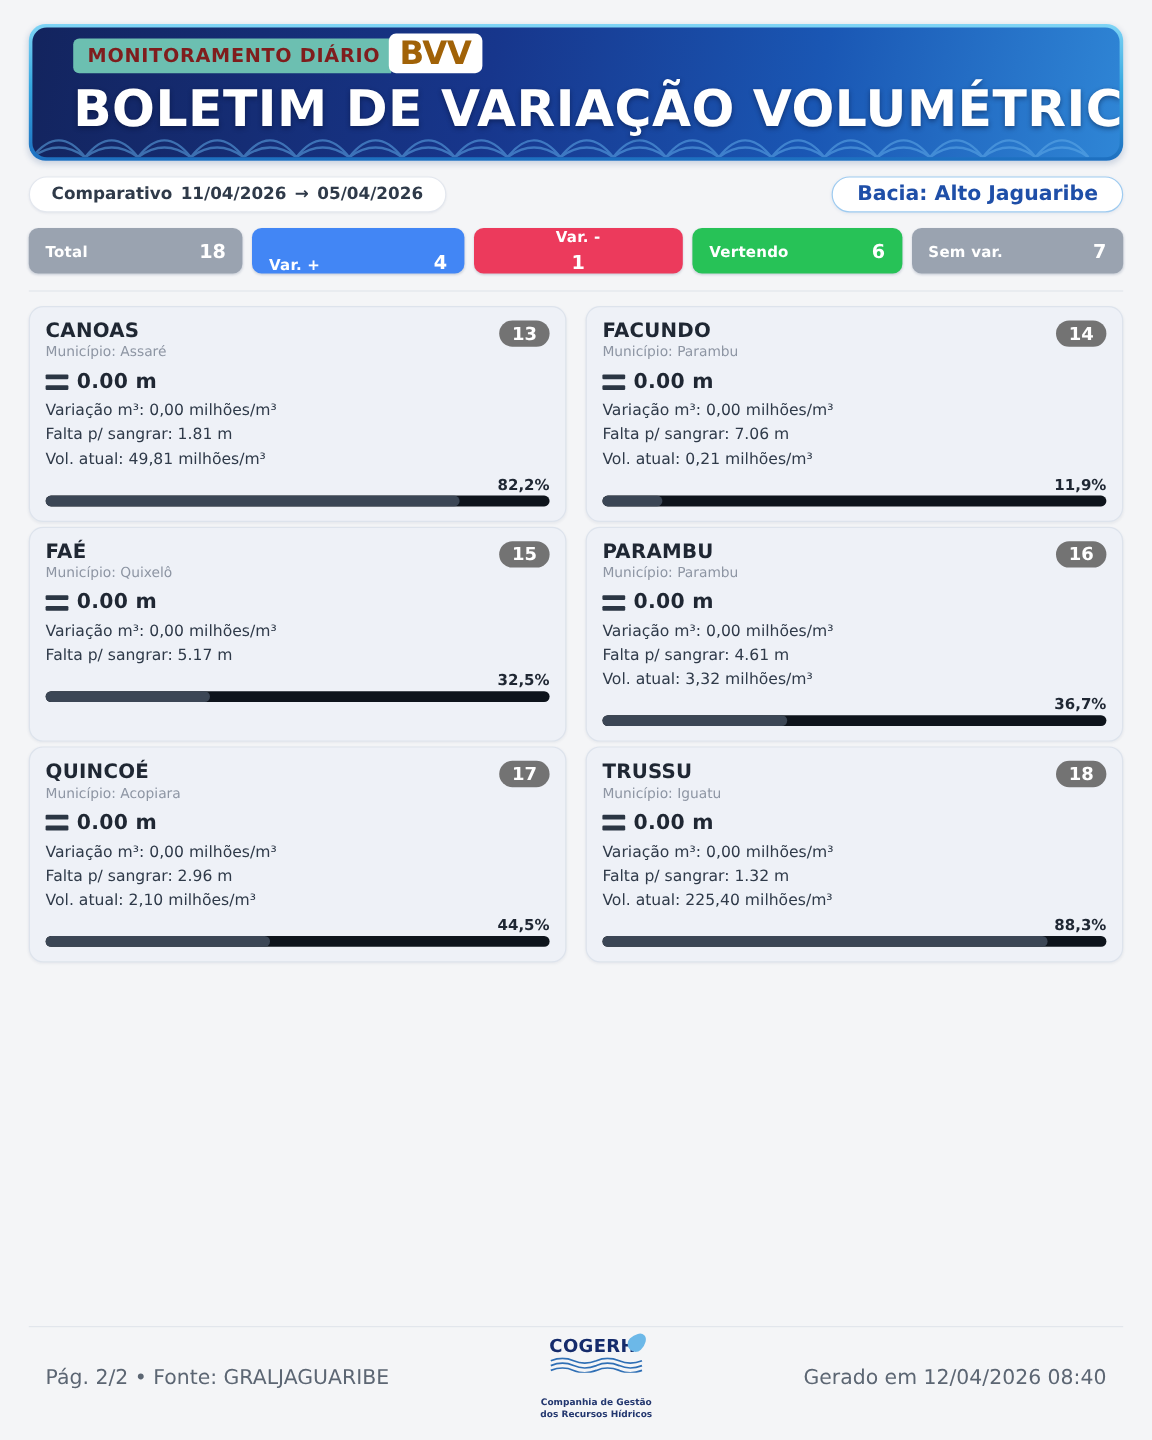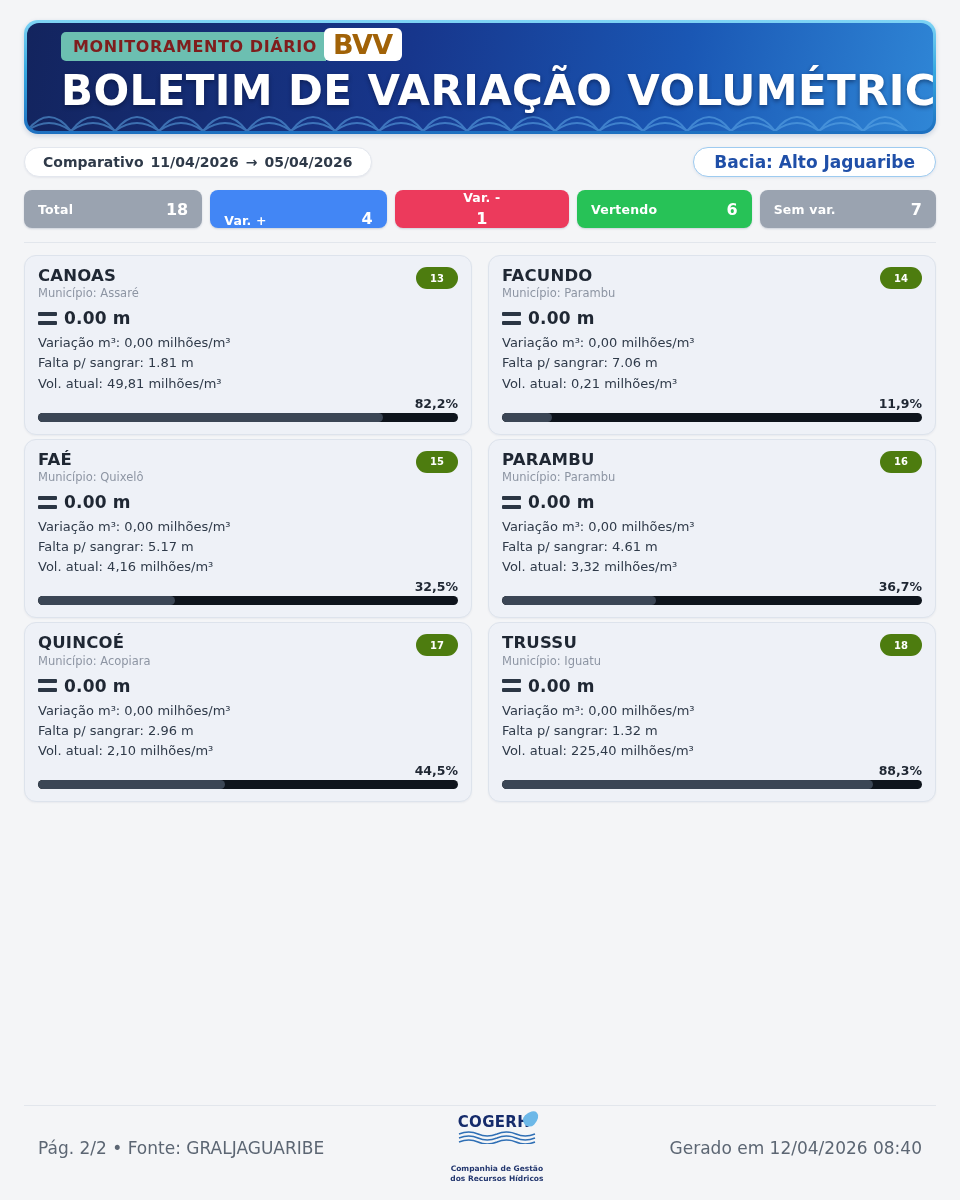--- a/index.html
+++ b/index.html
@@ -178,23 +178,23 @@
     color: #1f2733;
     letter-spacing: .2px;
     line-height: 1.05;
   }
   .card-muni {
     font-size: 11.5px;
     color: #8d95a3;
     margin-top: 2px;
   }
   .rank {
-    background: #4d7c0f;
+    background: #737373;
     color: #ffffff;
-    font-size: 10px;
+    font-size: 15px;
     font-weight: bold;
     border-radius: 11px;
     min-width: 30px;
     height: 22px;
     display: flex;
     align-items: center;
     justify-content: center;
     padding: 0 6px;
     flex: none;
   }
@@ -434,21 +434,20 @@
     <div class="level-row">
       <span class="eq-icon">
           <i></i>
           <i></i>
         </span>
       <span class="level-val">0.00 m</span>
     </div>
     <div class="card-lines">
       <div>Variação m³: 0,00 milhões/m³</div>
       <div>Falta p/ sangrar: 5.17 m</div>
-      <div>Vol. atual: 4,16 milhões/m³</div>
     </div>
     <div class="pct-label">32,5%</div>
     <div class="bar-track">
       <div class="bar-fill" style="width: 32.5%;"></div>
     </div>
   </div>
 
   <div class="card">
     <div class="card-head">
       <div>

